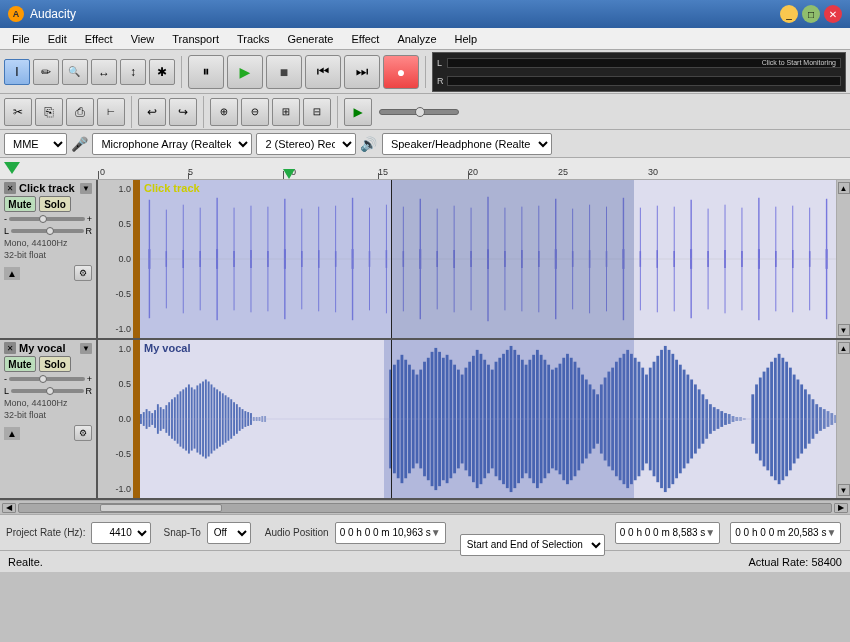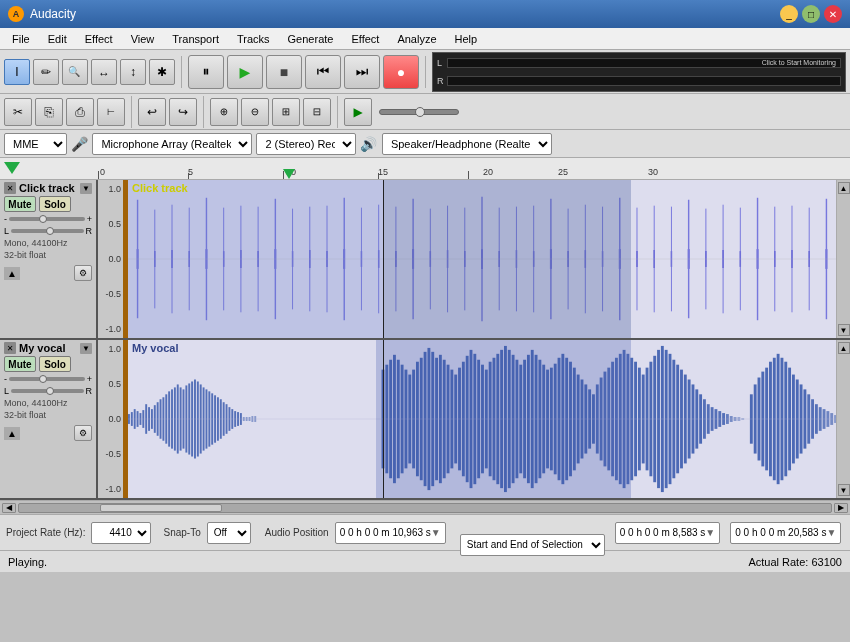--- a/index.html
+++ b/index.html
@@ -311,31 +311,31 @@
     .track-label-click { color: #cc0; }
 
     
     .waveform-canvas {
       width: 100%;
       height: 100%;
     }
 
     
     .track-scale {
-      width: 30px;
+      width: 42px;
       min-width: 30px;
       background: #c8c8c8;
       display: flex;
       flex-direction: column;
       align-items: flex-end;
       justify-content: space-between;
       padding: 4px 2px;
       font-size: 9px;
       color: #333;
-      border-right: 5px solid #a16207;
+      border-right: 7px solid #a16207;
     }
 
     
     #tracks-scrollbar {
       height: 14px;
       background: #c0c0c0;
       border-top: 1px solid #aaa;
       display: flex;
       align-items: center;
       padding: 0 2px;
@@ -551,21 +551,21 @@
 
     <span class="ruler-number" style="left:90px;">5</span>
     <div class="ruler-tick" style="left:90px; height:6px;"></div>
 
     <span class="ruler-number" style="left:176px;margin-left:12px;">10</span>
     <div class="ruler-tick" style="left:185px; height:8px;"></div>
 
     <span class="ruler-number" style="left:280px;">15</span>
     <div class="ruler-tick" style="left:280px; height:6px;"></div>
 
-    <span class="ruler-number" style="left:385px;">20</span>
+    <span class="ruler-number" style="left:370px;">20</span>
     <div class="ruler-tick" style="left:370px; height:8px;"></div>
 
     <div style="position:absolute; left:185px; bottom:0; width:0; height:0; border-left:6px solid transparent; border-right:6px solid transparent; border-top:10px solid #2a4;"></div>
 
     <span class="ruler-number" style="left:460px;">25</span>
     <span class="ruler-number" style="left:550px;">30</span>
   </div>
 </div>
 
 <div id="tracks-container">
@@ -985,15 +985,15 @@
     <span>0 0 h 0 0 m 8,583 s</span>
     <span style="color:#666;">▼</span>
   </div>
   <div class="status-value" style="min-width:100px; font-size:10px; margin-left:4px;">
     <span>0 0 h 0 0 m 20,583 s</span>
     <span style="color:#666;">▼</span>
   </div>
 </div>
 
 <div id="playing-status" style="height:22px; background:#ddd; border-top:1px solid #aaa; display:flex; align-items:center; justify-content:space-between; padding:0 8px;">
-  <span>Playing.</span>
-  <span>Actual Rate: 63100</span>
+  <span>Realte.</span>
+  <span>Actual Rate: 58400</span>
 </div>
 
 </body></html>

